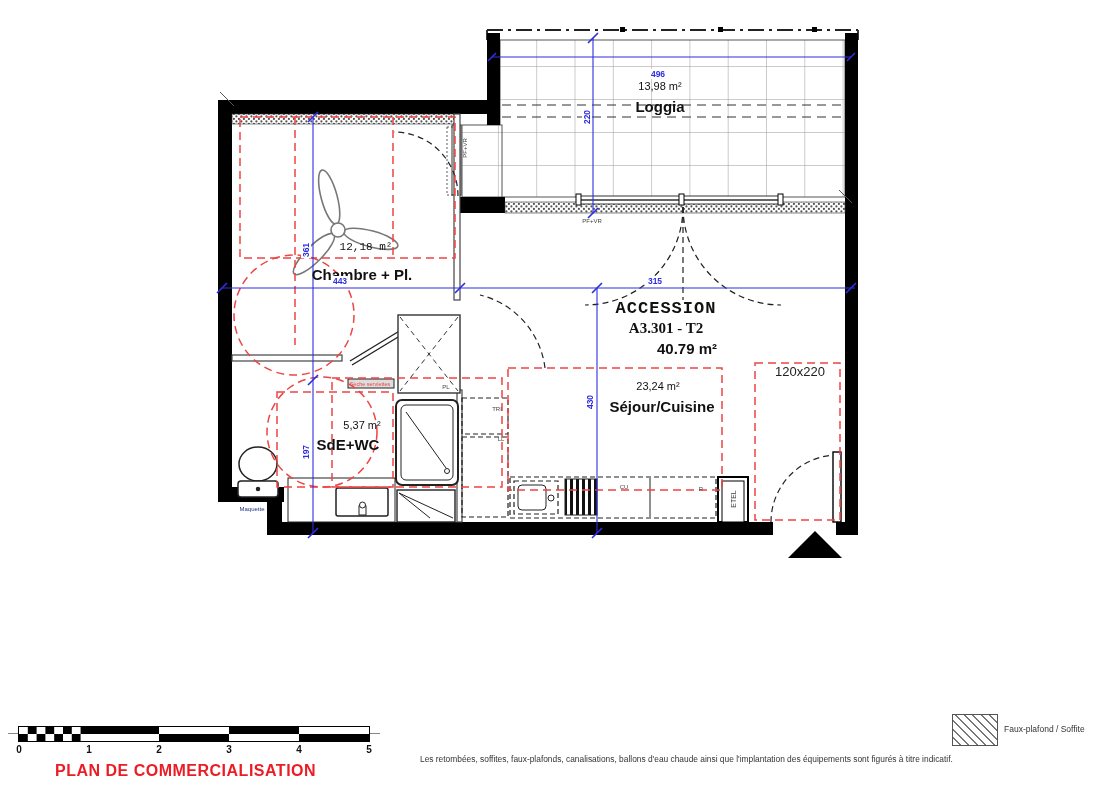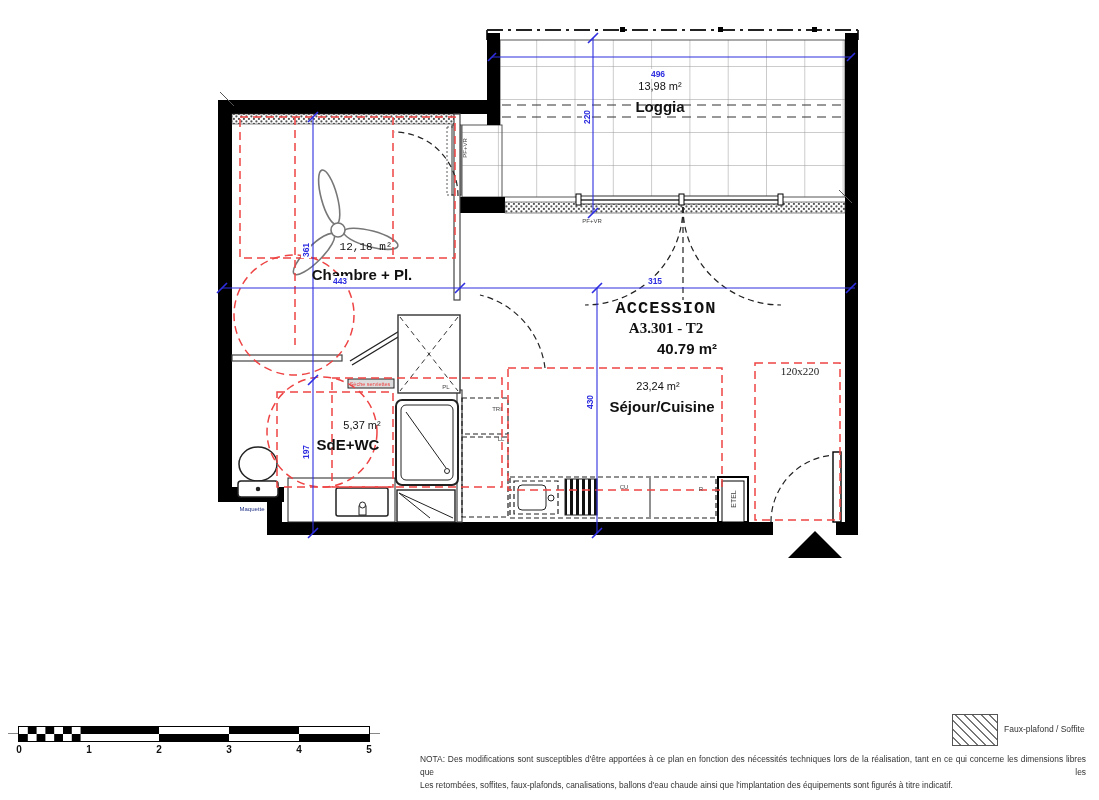--- a/index.html
+++ b/index.html
@@ -10,21 +10,21 @@
   .lbl{position:absolute;transform:translate(-50%,-50%);white-space:nowrap;text-align:center;}
   .room-name{font-weight:bold;font-size:15px;color:#111;margin-top:36px;}
   .room-area{font-size:11px;color:#111;}
   .hdr1{font-weight:bold;font-size:17px;letter-spacing:1px;color:#111;}
   .hdr2{font-weight:bold;font-size:15px;color:#111;}
   .dim{font-size:8.5px;color:#2e2ee0;background:#fff;padding:0 1px;font-weight:bold;}
   .rot{transform:translate(-50%,-50%) rotate(-90deg);}
   .tiny{font-size:6px;color:#444;}
   .micro-red{font-size:5.5px;color:#ee4444;}
   .micro-navy{font-size:6px;color:#223388;}
-  .door-size{font-size:11px;color:#222;font-family:Liberation Serif, serif;}
+  .door-size{font-size:13px;color:#222;font-family:Liberation Sans, sans-serif;}
   
   .legend-row{position:absolute;left:420px;top:723px;display:flex;gap:24px;
               font-size:8.5px;color:#333;}
   .nota{position:absolute;left:420px;top:753px;width:666px;font-size:8.4px;
         color:#333;line-height:13px;}
   .nota .just{text-align:justify;text-align-last:justify;}
   .hatch-box{position:absolute;left:952px;top:714px;width:44px;height:30px;
      border:1.5px solid #555;
      background:repeating-linear-gradient(45deg,#fff 0 4.5px,#777 4.5px 6px);}
   .hatch-lbl{position:absolute;left:1004px;top:724px;font-size:8.5px;color:#333;}
@@ -254,33 +254,33 @@
   <span class="lbl tiny" style="left:701px;top:489px;">R</span>
   <span class="lbl tiny rot" style="left:733px;top:499px;font-size:7px;">ETEL</span>
   <span class="lbl micro-navy" style="left:252px;top:509px;">Maquette</span>
   <span class="lbl micro-red" style="left:370px;top:384px;">Sèche serviettes</span>
 
 
   <div class="hatch-box"></div>
   <span class="hatch-lbl">Faux-plafond / Soffite</span>
 
   <div class="nota">
-    <div class="just">NOTA: Des modifications sont susceptibles d'être apportées à ce plan en fonction des nécessités techniques lors de la réalisation, tant en ce qui concerne les dimensions libres que les</div>
     <div>Les retombées, soffites, faux-plafonds, canalisations, ballons d'eau chaude ainsi que l'implantation des équipements sont figurés à titre indicatif.</div>
   </div>
 
   <div class="scale-line"></div>
   <div class="scale-wrap">
     <div class="seg checker"></div>
     <div class="seg topblack"></div>
     <div class="seg botblack"></div>
     <div class="seg topblack"></div>
     <div class="seg botblack"></div>
   </div>
   <span class="scale-num" style="left:19px;">0</span>
   <span class="scale-num" style="left:89px;">1</span>
   <span class="scale-num" style="left:159px;">2</span>
   <span class="scale-num" style="left:229px;">3</span>
   <span class="scale-num" style="left:299px;">4</span>
   <span class="scale-num" style="left:369px;">5</span>
 
+  <div class="plan-title">PLAN DE COMMERCIALISATION</div>
 
 </div>
 
 </body></html>

